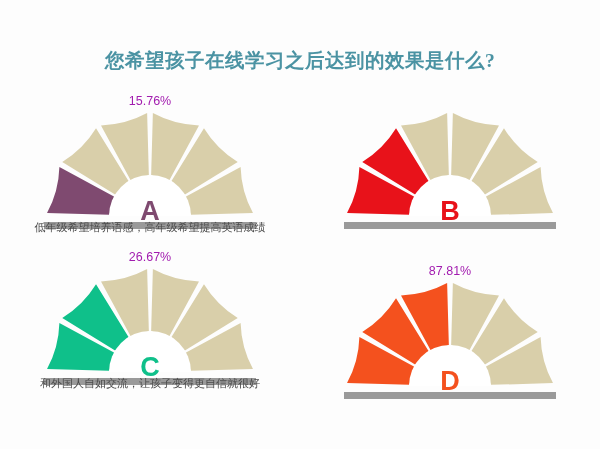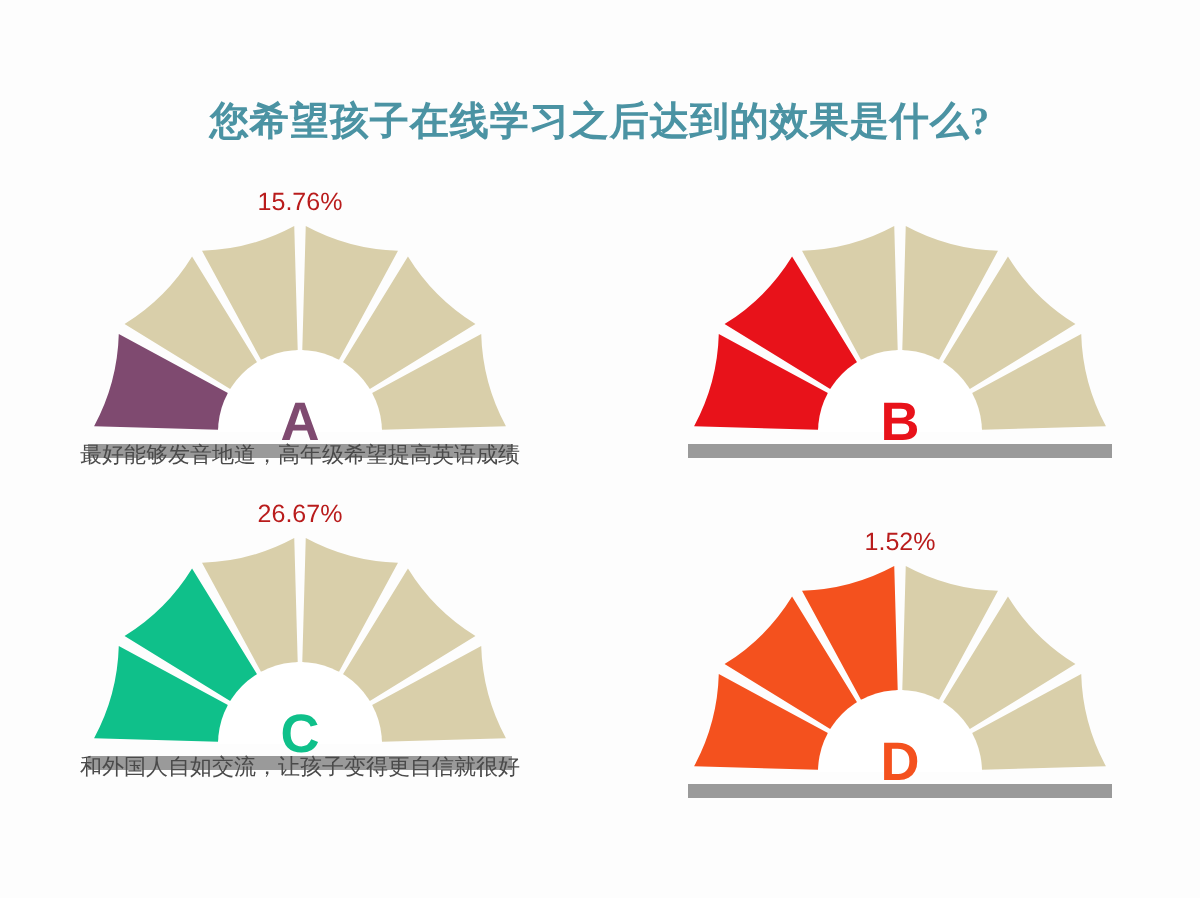--- a/index.html
+++ b/index.html
@@ -46,21 +46,21 @@
   .cell.c-c { left: 0px;   top: 156px; }
   .cell.c-d { left: 300px; top: 170px; }
 
   .pct {
     position: absolute;
     top: 2px;
     left: 0;
     width: 300px;
     text-align: center;
     font-size: 12.5px;
-    color: #b91c1c;
+    color: #a21caf;
   }
   .gauge-wrap {
     position: absolute;
     top: 20px;
     left: 50%;
     margin-left: -114px;
     width: 228px;
     height: 122px;
   }
   .gauge-svg {
@@ -107,21 +107,21 @@
             <path d="M 26.27212578326609 50.02945168508185 A 103 103 0 0 0 60.02945168508187 16.27212578326609 L 92.51657785522676 69.07919570013505 A 41 41 0 0 1 79.07919570013505 82.51657785522676 Z" fill="#d9cfaa"></path>
             <path d="M 65.01070646576167 13.396196994738489 A 103 103 0 0 0 111.12407121147243 1.0401581508434958 L 112.85521281233369 63.01598528334547 A 41 41 0 0 1 94.49940742811873 67.93440851246872 Z" fill="#d9cfaa"></path>
             <path d="M 116.87592878852759 1.0401581508434958 A 103 103 0 0 0 162.98929353423833 13.396196994738489 L 133.50059257188127 67.93440851246872 A 41 41 0 0 1 115.14478718766632 63.01598528334547 Z" fill="#d9cfaa"></path>
             <path d="M 167.97054831491818 16.272125783266105 A 103 103 0 0 0 201.7278742167339 50.02945168508185 L 148.92080429986495 82.51657785522676 A 41 41 0 0 1 135.48342214477324 69.07919570013505 Z" fill="#d9cfaa"></path>
             <path d="M 204.6038030052615 55.01070646576166 A 103 103 0 0 0 216.9598418491565 101.12407121147241 L 154.98401471665454 102.85521281233368 A 41 41 0 0 1 150.06559148753126 84.49940742811872 Z" fill="#d9cfaa"></path>
             <path d="M 73 104 A 41 41 0 0 1 155 104 Z" fill="#ffffff"></path>
             <rect x="8" y="110" width="212" height="7" fill="#9a9a9a"></rect>
           </svg>
         <div class="letter" style="color: rgb(127, 74, 112);">A</div>
       </div>
-      <div class="caption">最好能够发音地道，高年级希望提高英语成绩</div>
+      <div class="caption">低年级希望培养语感，高年级希望提高英语成绩</div>
     </div>
 
     <div class="cell c-b">
       <div class="gauge-wrap">
         <svg class="gauge-svg" viewBox="0 0 228 122">
             <path d="M 11.040158150843496 101.12407121147238 A 103 103 0 0 0 23.396196994738517 55.01070646576162 L 77.93440851246874 84.4994074281187 A 41 41 0 0 1 73.01598528334547 102.85521281233368 Z" fill="#e8121a"></path>
             <path d="M 26.27212578326609 50.02945168508185 A 103 103 0 0 0 60.02945168508187 16.27212578326609 L 92.51657785522676 69.07919570013505 A 41 41 0 0 1 79.07919570013505 82.51657785522676 Z" fill="#e8121a"></path>
             <path d="M 65.01070646576167 13.396196994738489 A 103 103 0 0 0 111.12407121147243 1.0401581508434958 L 112.85521281233369 63.01598528334547 A 41 41 0 0 1 94.49940742811873 67.93440851246872 Z" fill="#d9cfaa"></path>
             <path d="M 116.87592878852759 1.0401581508434958 A 103 103 0 0 0 162.98929353423833 13.396196994738489 L 133.50059257188127 67.93440851246872 A 41 41 0 0 1 115.14478718766632 63.01598528334547 Z" fill="#d9cfaa"></path>
             <path d="M 167.97054831491818 16.272125783266105 A 103 103 0 0 0 201.7278742167339 50.02945168508185 L 148.92080429986495 82.51657785522676 A 41 41 0 0 1 135.48342214477324 69.07919570013505 Z" fill="#d9cfaa"></path>
@@ -145,21 +145,21 @@
             <path d="M 204.6038030052615 55.01070646576166 A 103 103 0 0 0 216.9598418491565 101.12407121147241 L 154.98401471665454 102.85521281233368 A 41 41 0 0 1 150.06559148753126 84.49940742811872 Z" fill="#d9cfaa"></path>
             <path d="M 73 104 A 41 41 0 0 1 155 104 Z" fill="#ffffff"></path>
             <rect x="8" y="110" width="212" height="7" fill="#9a9a9a"></rect>
           </svg>
         <div class="letter" style="color: rgb(15, 192, 138);">C</div>
       </div>
       <div class="caption">和外国人自如交流，让孩子变得更自信就很好</div>
     </div>
 
     <div class="cell c-d">
-      <div class="pct">1.52%</div>
+      <div class="pct">87.81%</div>
       <div class="gauge-wrap">
         <svg class="gauge-svg" viewBox="0 0 228 122">
             <path d="M 11.040158150843496 101.12407121147238 A 103 103 0 0 0 23.396196994738517 55.01070646576162 L 77.93440851246874 84.4994074281187 A 41 41 0 0 1 73.01598528334547 102.85521281233368 Z" fill="#f4511e"></path>
             <path d="M 26.27212578326609 50.02945168508185 A 103 103 0 0 0 60.02945168508187 16.27212578326609 L 92.51657785522676 69.07919570013505 A 41 41 0 0 1 79.07919570013505 82.51657785522676 Z" fill="#f4511e"></path>
             <path d="M 65.01070646576167 13.396196994738489 A 103 103 0 0 0 111.12407121147243 1.0401581508434958 L 112.85521281233369 63.01598528334547 A 41 41 0 0 1 94.49940742811873 67.93440851246872 Z" fill="#f4511e"></path>
             <path d="M 116.87592878852759 1.0401581508434958 A 103 103 0 0 0 162.98929353423833 13.396196994738489 L 133.50059257188127 67.93440851246872 A 41 41 0 0 1 115.14478718766632 63.01598528334547 Z" fill="#d9cfaa"></path>
             <path d="M 167.97054831491818 16.272125783266105 A 103 103 0 0 0 201.7278742167339 50.02945168508185 L 148.92080429986495 82.51657785522676 A 41 41 0 0 1 135.48342214477324 69.07919570013505 Z" fill="#d9cfaa"></path>
             <path d="M 204.6038030052615 55.01070646576166 A 103 103 0 0 0 216.9598418491565 101.12407121147241 L 154.98401471665454 102.85521281233368 A 41 41 0 0 1 150.06559148753126 84.49940742811872 Z" fill="#d9cfaa"></path>
             <path d="M 73 104 A 41 41 0 0 1 155 104 Z" fill="#ffffff"></path>
             <rect x="8" y="110" width="212" height="7" fill="#9a9a9a"></rect>

